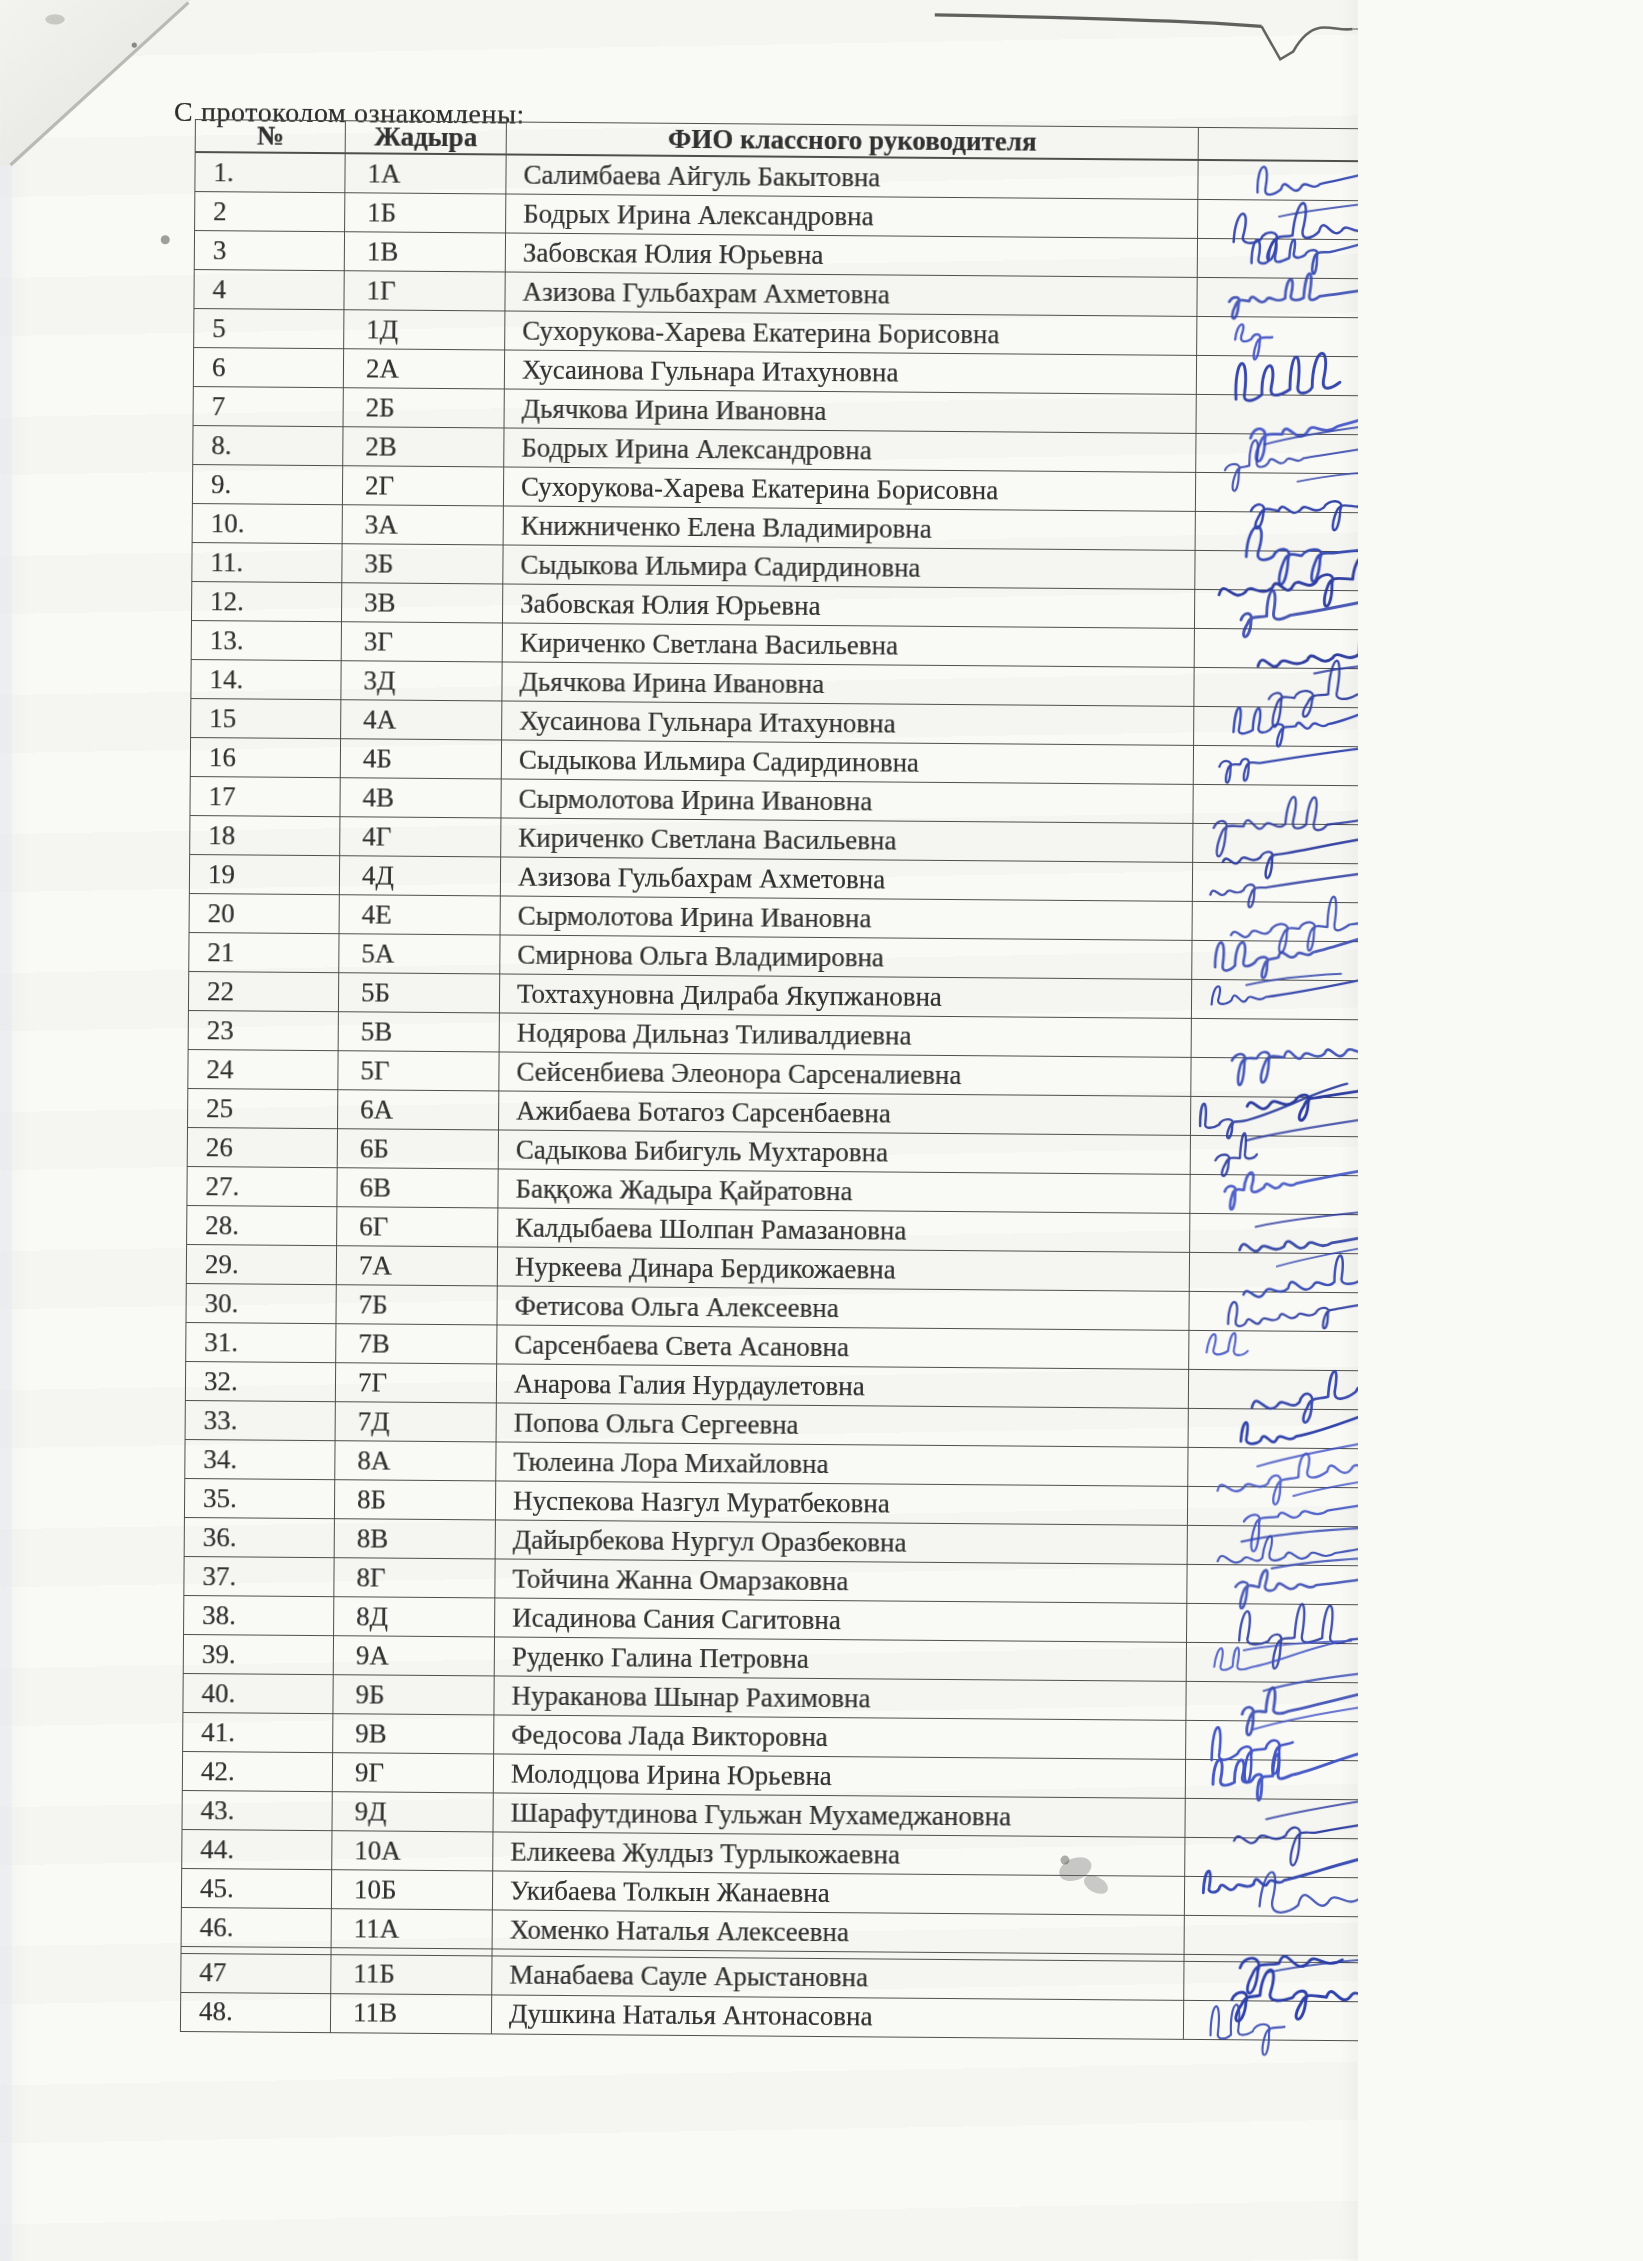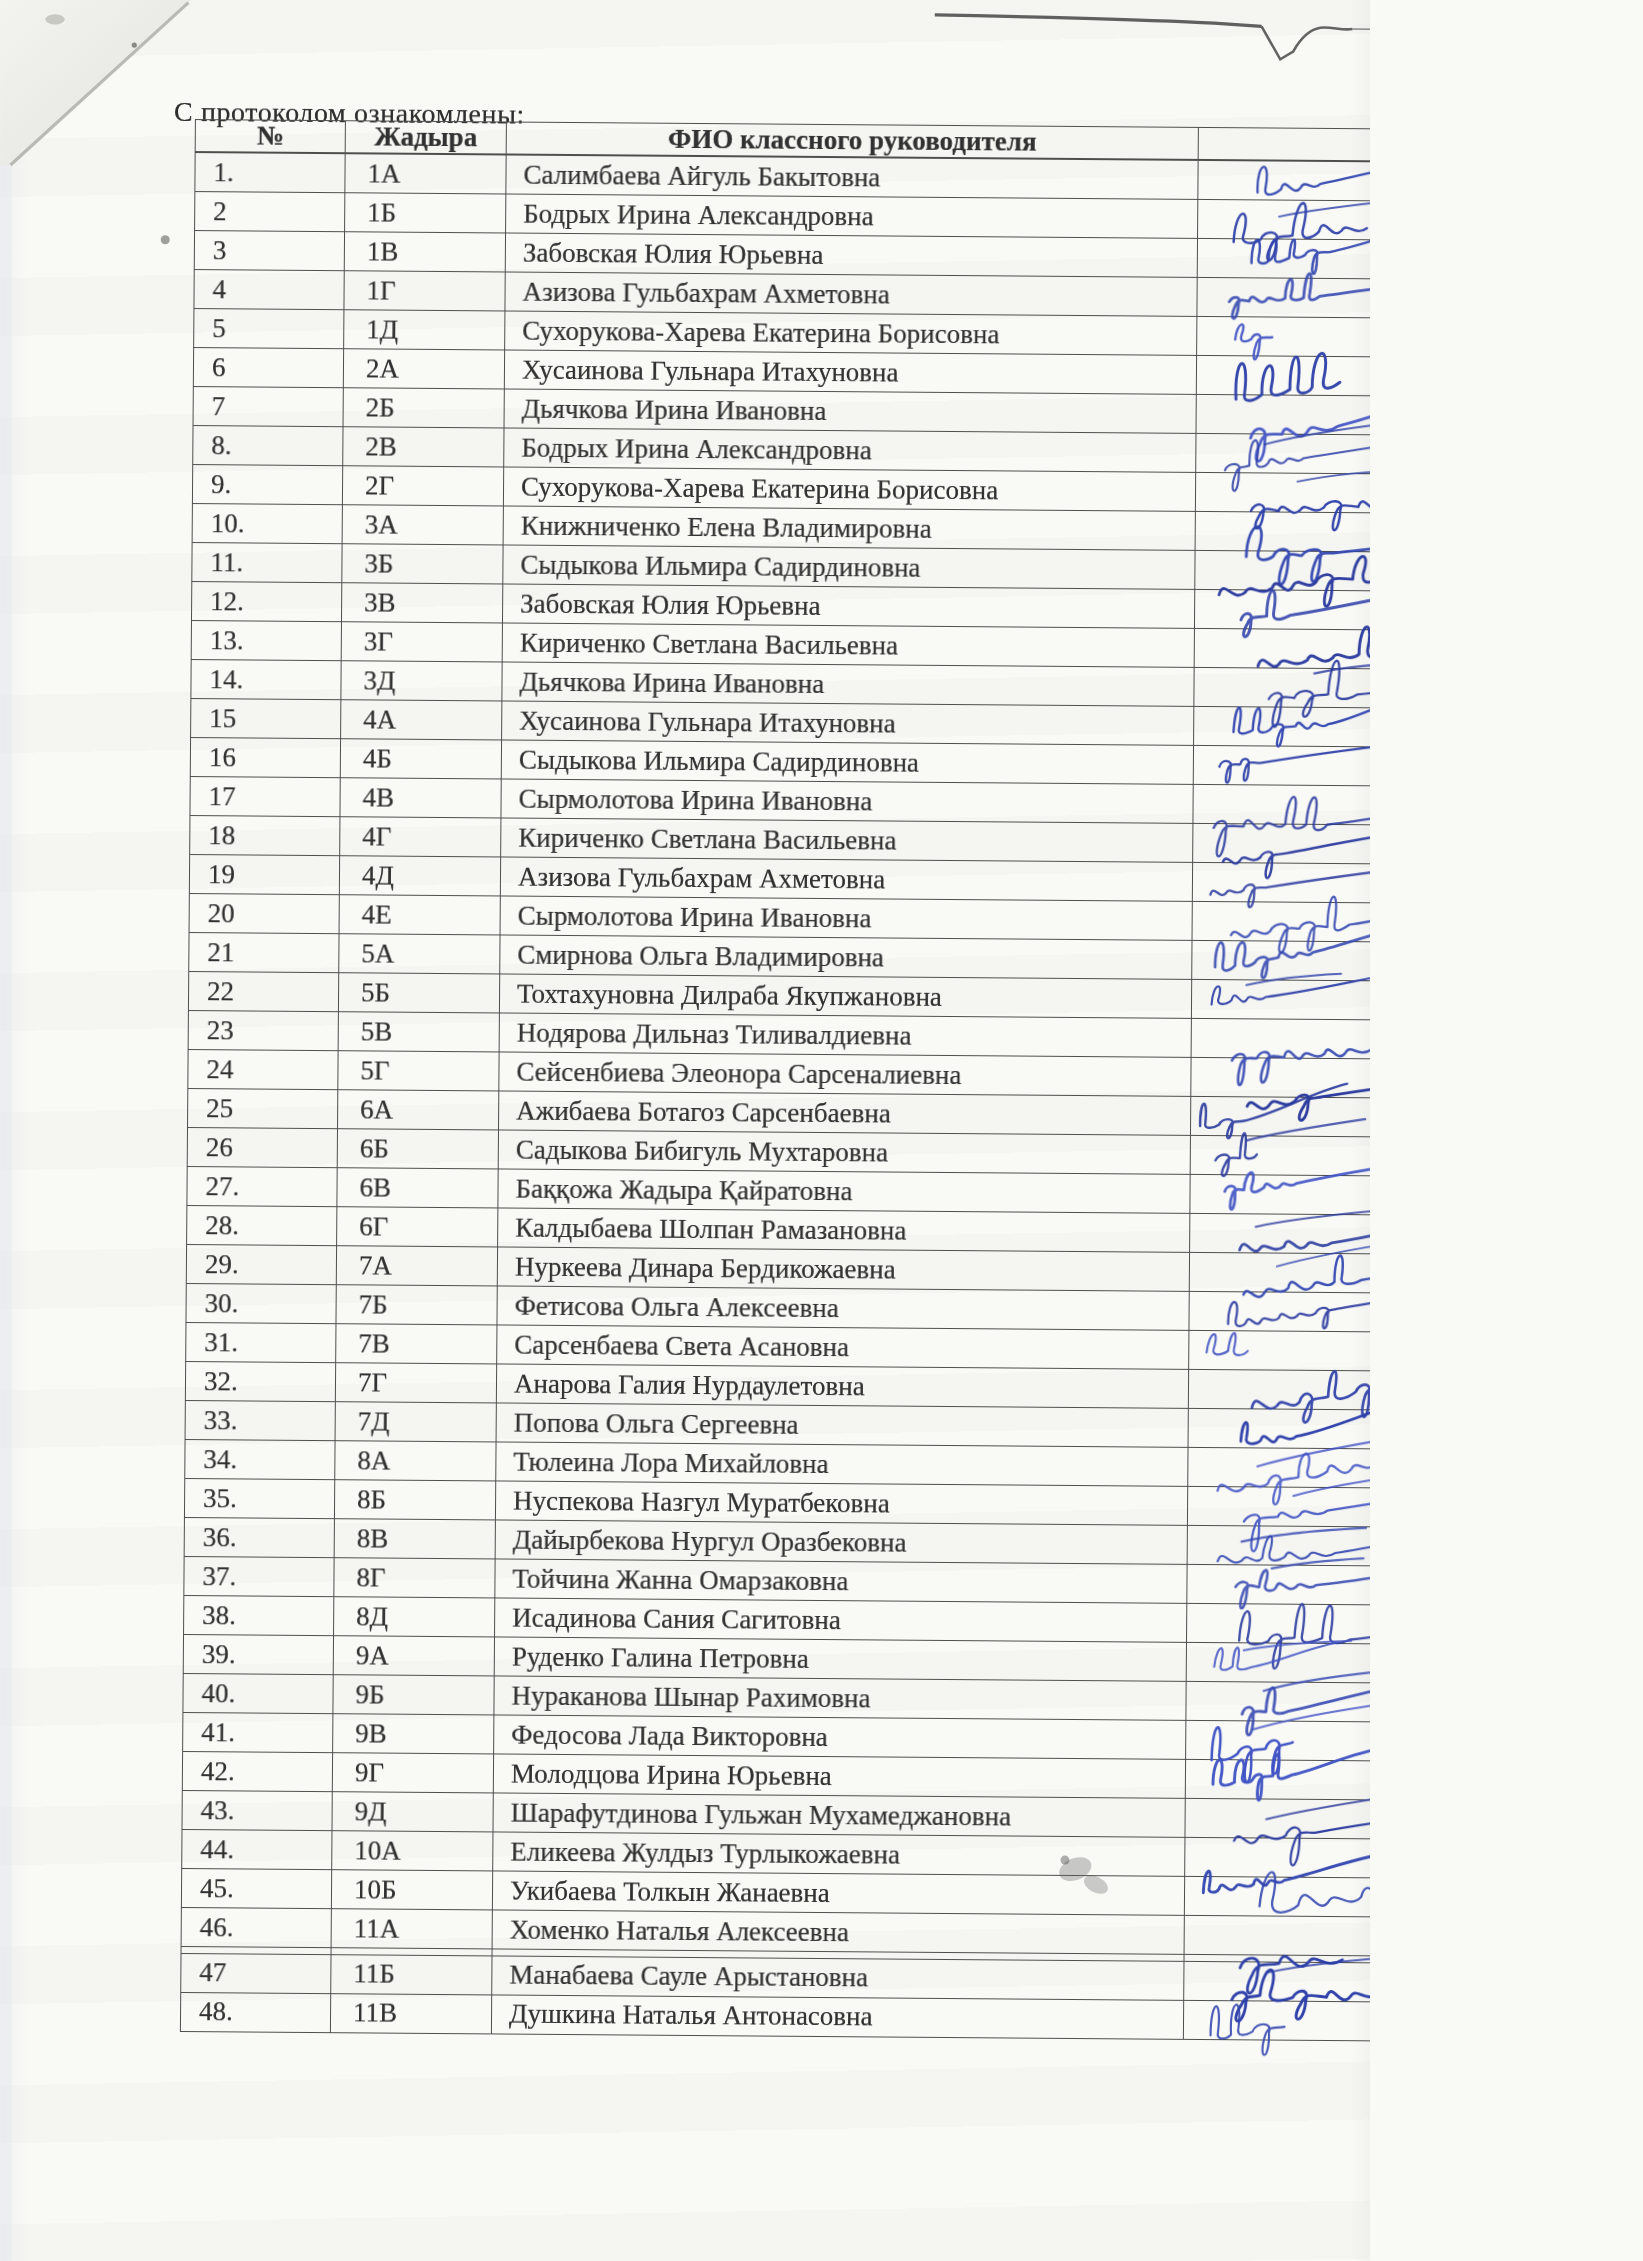--- a/index.html
+++ b/index.html
@@ -8,21 +8,20 @@
     font-family:"Liberation Serif", serif;
     background:#f9f9f6;
   }
   .scan{
     position:relative;width:1358px;height:2261px;overflow:hidden;
     background:
       linear-gradient(90deg, rgba(140,140,155,.06), rgba(0,0,0,0) 29px),
       linear-gradient(270deg, rgba(120,120,120,.05), rgba(0,0,0,0) 19.3px),
       repeating-linear-gradient(179deg, rgba(130,130,122,.035) 0 58px, rgba(0,0,0,0) 58px 139px),
       #f9f9f6;
-    padding-left: 12px;
   }
   .sheet{
     position:absolute;inset:0;
     transform:rotate(.45deg);
     transform-origin:822px 1131px;
     filter:blur(0.3px);
   }
   .intro{
     position:absolute;left:166px;top:101px;
     font-size:28px;color:#2d2d2d;letter-spacing:0.6px;

